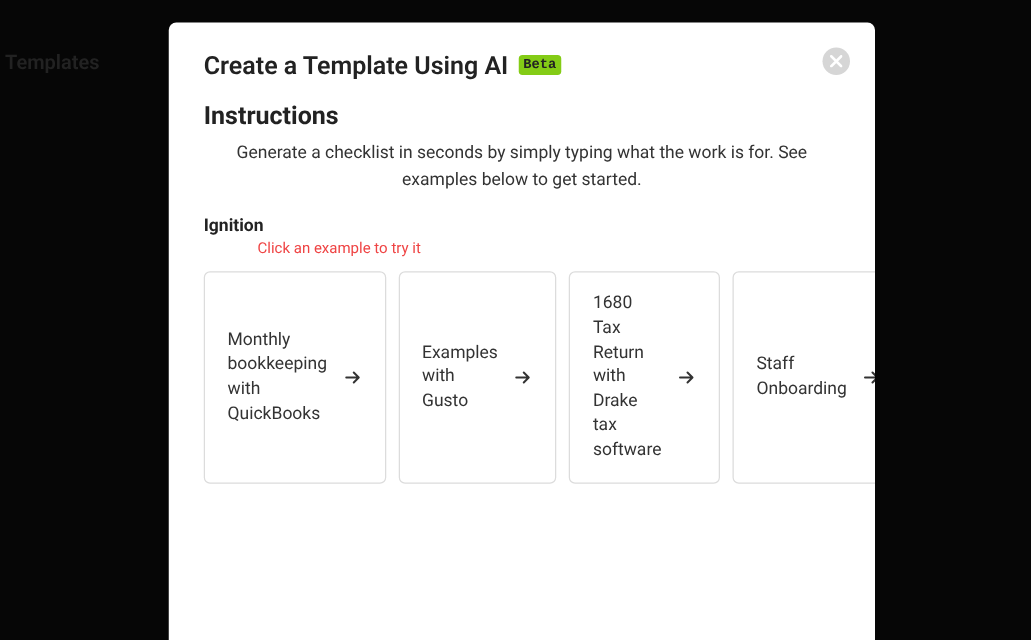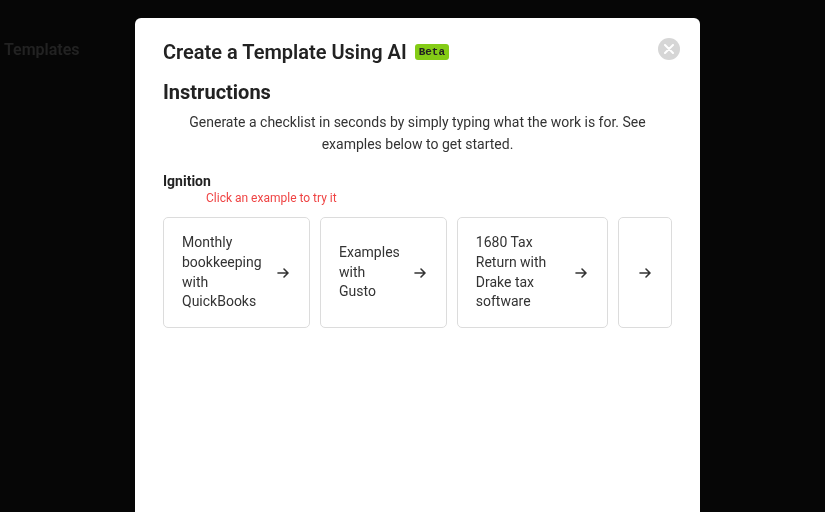--- a/index.html
+++ b/index.html
@@ -181,20 +181,21 @@
     </div>
     <div class="example-item">
       <span class="example-label">1680 Tax Return with Drake tax software</span>
       <span class="arrow-icon">
           <svg width="16" height="16" viewBox="0 0 16 16">
             <path d="M3 8 H12 M9 4 L13 8 L9 12" stroke="#333" stroke-width="1.6" fill="none" stroke-linecap="round" stroke-linejoin="round"></path>
           </svg>
         </span>
     </div>
     <div class="example-item">
+      <span class="example-label">Staff Onboarding</span>
       <span class="arrow-icon">
           <svg width="16" height="16" viewBox="0 0 16 16">
             <path d="M3 8 H12 M9 4 L13 8 L9 12" stroke="#333" stroke-width="1.6" fill="none" stroke-linecap="round" stroke-linejoin="round"></path>
           </svg>
         </span>
     </div>
 
   </div>
 </div>
 

